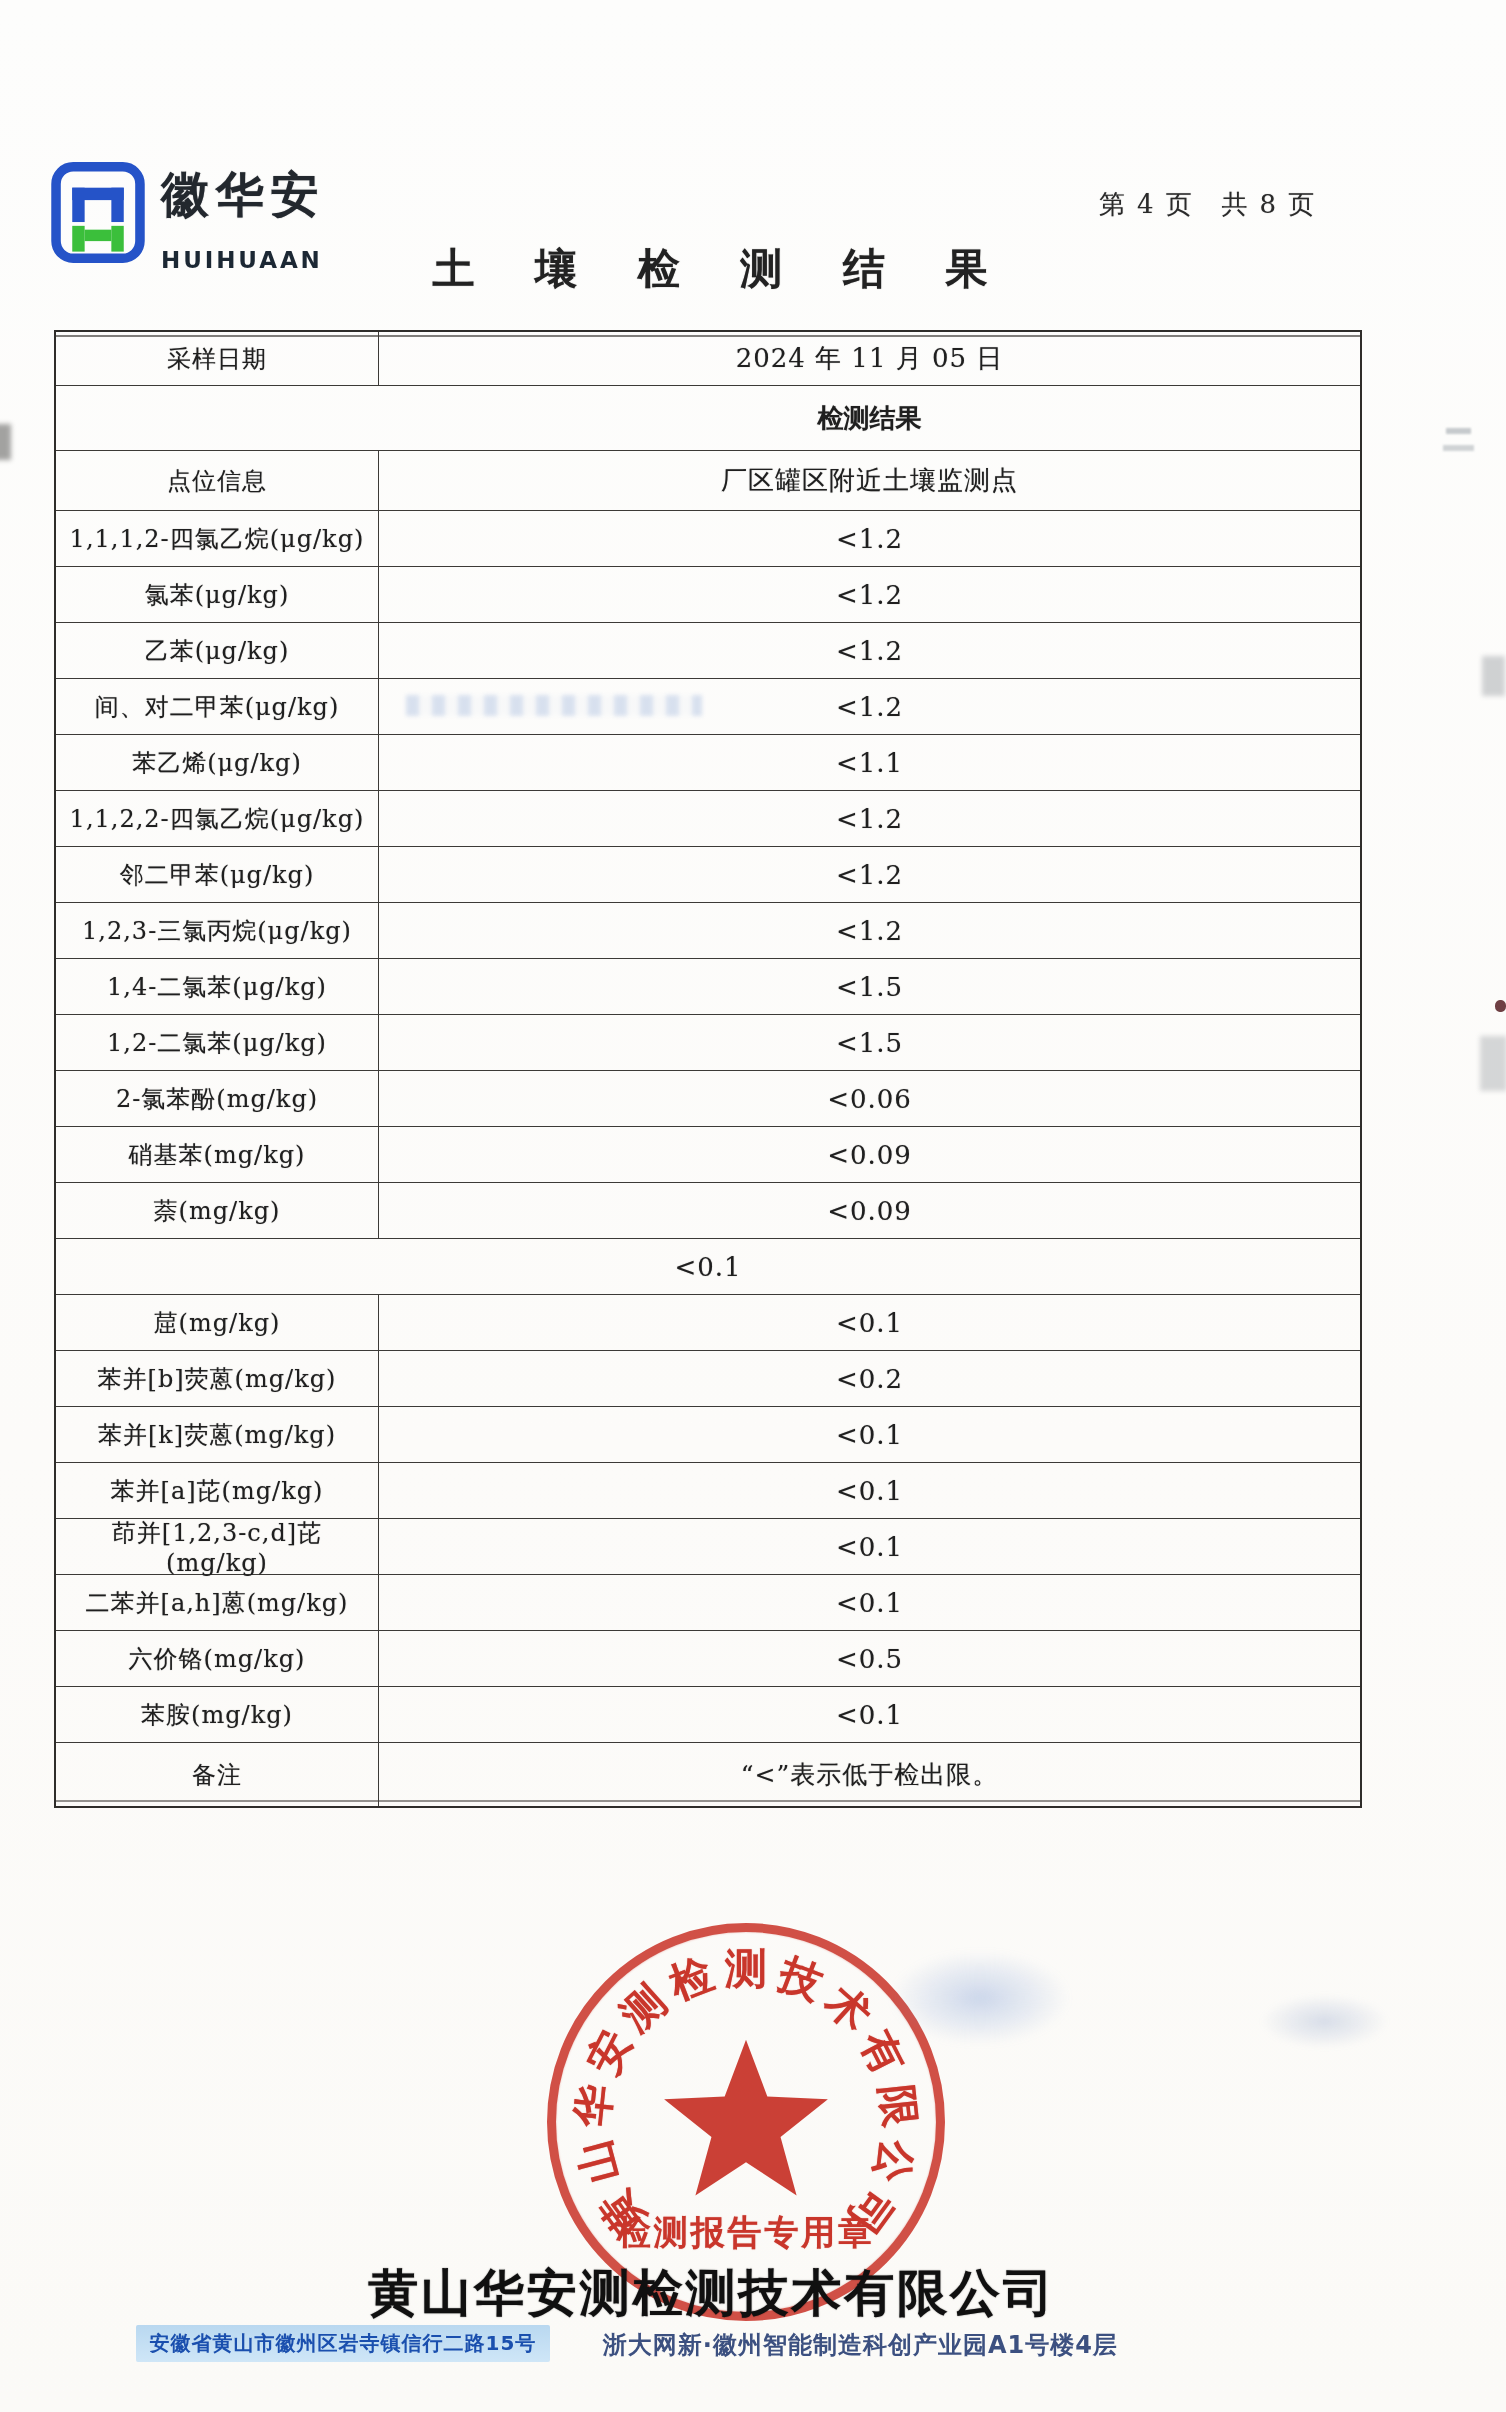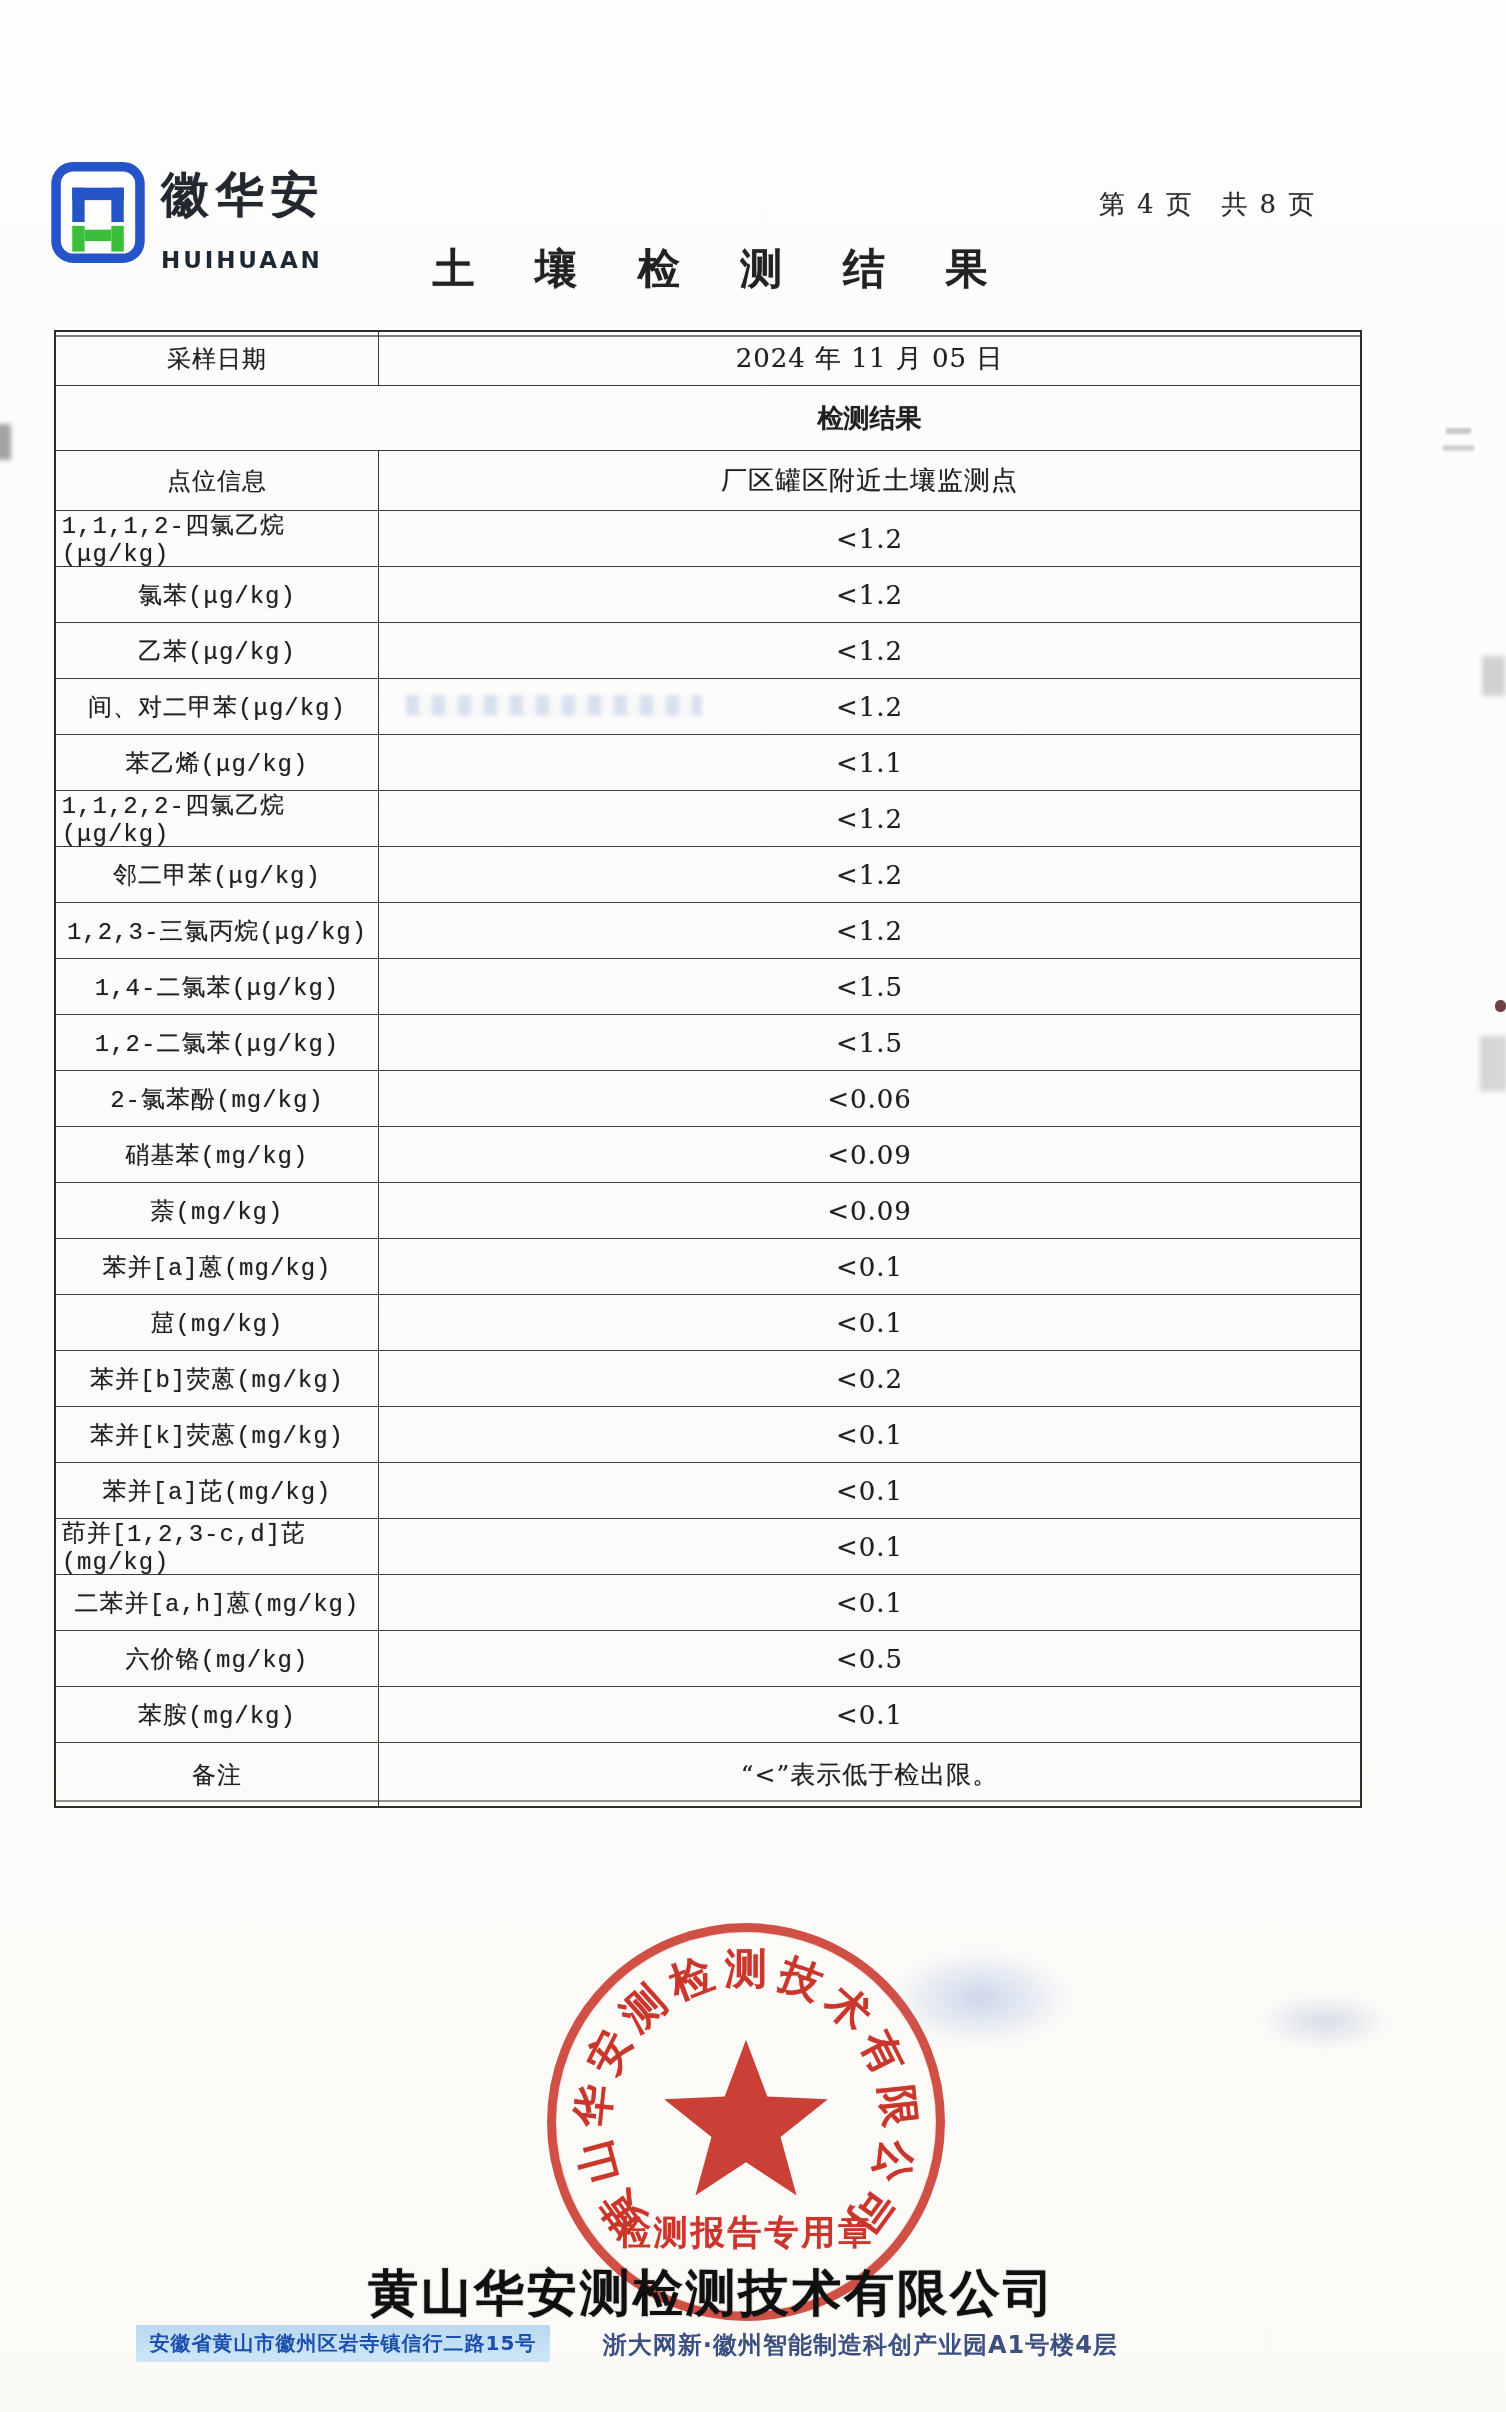--- a/index.html
+++ b/index.html
@@ -30,21 +30,21 @@
   .rtable::before{content:"";position:absolute;left:0;right:0;top:2.9px;height:1.9px;
     background:rgba(62,58,54,.65);}
   .rtable::after{content:"";position:absolute;left:0;right:0;bottom:3.8px;height:1.9px;
     background:rgba(62,58,54,.55);}
   .trow{display:flex;border-bottom:1.9px solid #3c3a37;}
   .trow:last-child{border-bottom:none;}
   #results-host .trow{border-bottom:1.9px solid #3c3a37;}
   .tcell{display:flex;align-items:center;justify-content:center;
     text-shadow:0 0 1px rgba(30,30,30,.45);}
   .tcell.label{width:323px;border-right:1.9px solid #3c3a37;font-size:24px;
-    letter-spacing:1px;padding:0 5.7px;font-family:Liberation Mono, monospace;}
+    letter-spacing:1px;padding:0 5.7px;text-align:center;}
   .tcell.value{flex:1;font-size:26px;letter-spacing:1px;}
   .r-top1{height:54px;}
   .r-top2{height:65px;}
   .r-section{height:65px;}
   .r-section .tcell{width:100%;border-right:none;font-size:26px;font-weight:600;
     padding-left:323px;}
   .r-loc{height:60px;}
   .param{height:56px;}
   .r-note{height:63px;}
   .r-note .tcell.value{font-size:25px;}
@@ -184,21 +184,20 @@
     <div class="tcell label">硝基苯(mg/kg)</div>
     <div class="tcell value">&lt;0.09</div>
   </div>
 
   <div class="trow param">
     <div class="tcell label">萘(mg/kg)</div>
     <div class="tcell value">&lt;0.09</div>
   </div>
 
   <div class="trow param">
-    <div class="tcell label">苯并[a]蒽(mg/kg)</div>
     <div class="tcell value">&lt;0.1</div>
   </div>
 
   <div class="trow param">
     <div class="tcell label">䓛(mg/kg)</div>
     <div class="tcell value">&lt;0.1</div>
   </div>
 
   <div class="trow param">
     <div class="tcell label">苯并[b]荧蒽(mg/kg)</div>

